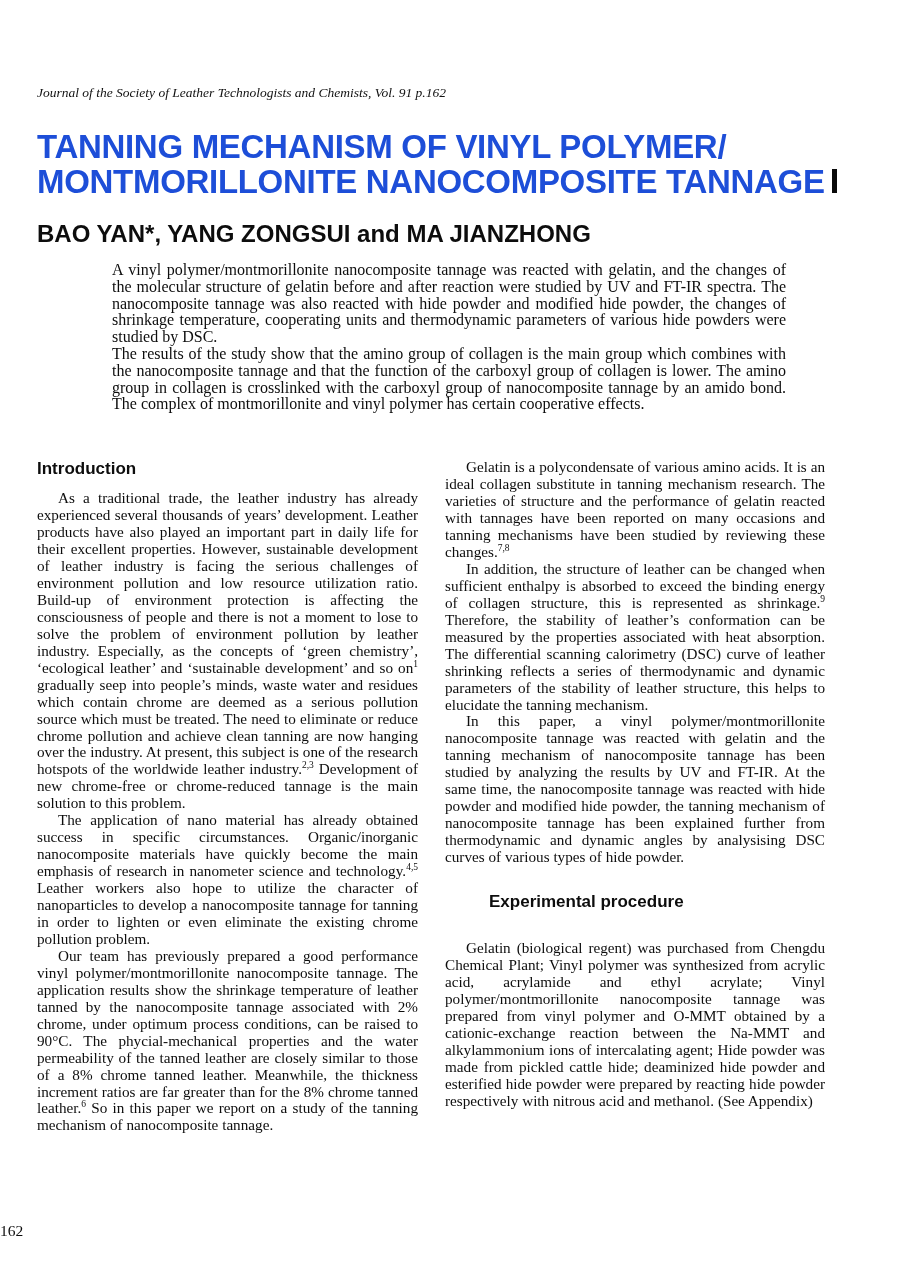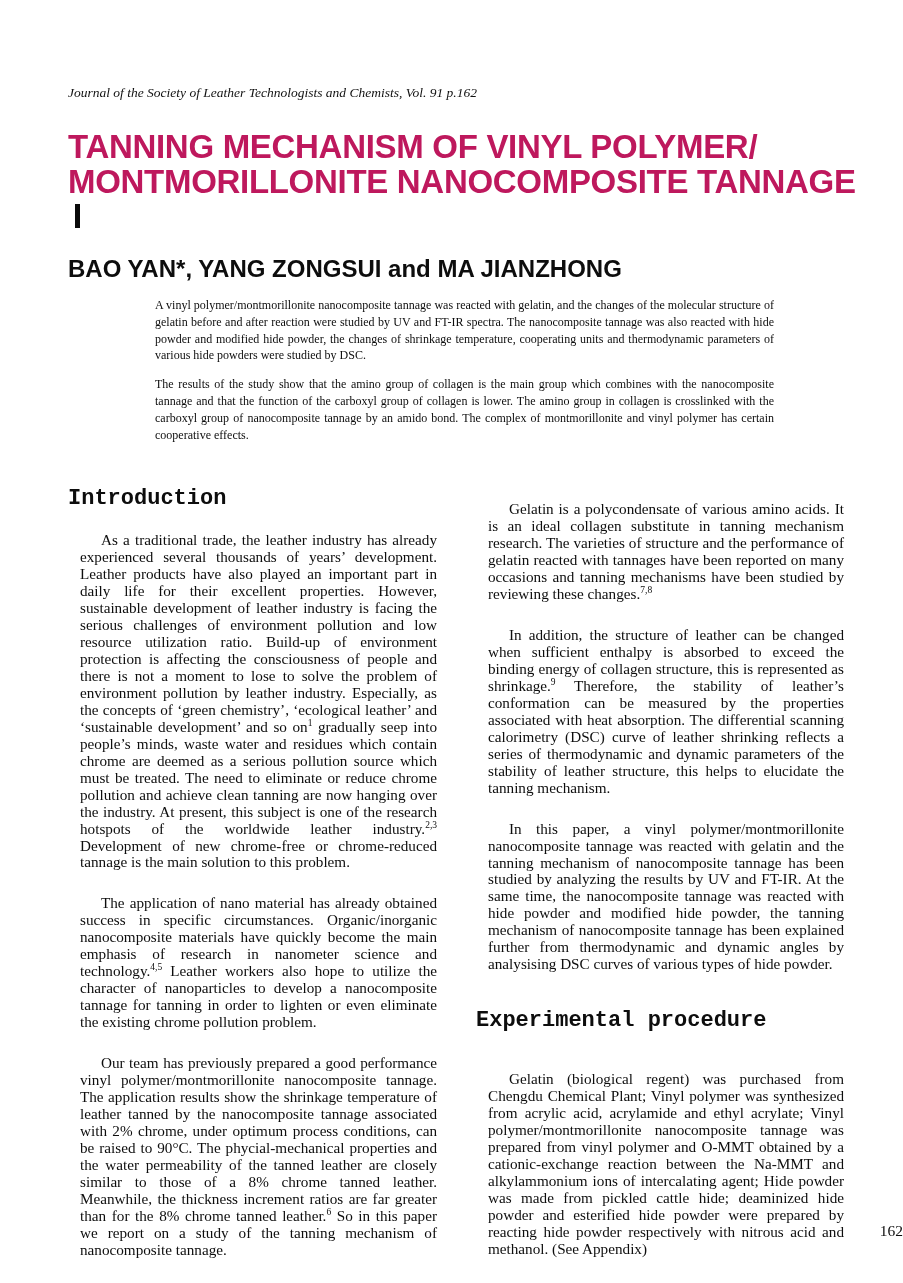--- a/index.html
+++ b/index.html
@@ -5,37 +5,37 @@
   html, body { margin: 0; padding: 0; background: #e8e8e8; }
   .page {
     position: relative;
     width: 903px;
     height: 1283px;
     margin: 0 auto;
     background: #ffffff;
     color: #0d0d0d;
     font-family: "Liberation Serif", serif;
     box-sizing: border-box;
-    padding: 84px 47px 0 68px;
+    padding: 84px 47px 0 37px;
     overflow: hidden;
   }
   .journal-line {
     font-style: italic;
     font-size: 13.5px;
     line-height: 18px;
     color: #111;
   }
   .title {
     margin: 27px 0 0 0;
     font-family: "Liberation Sans", sans-serif;
     font-weight: bold;
     font-size: 33px;
     line-height: 35px;
     letter-spacing: -0.3px;
-    color: #be185d;
+    color: #1d4ed8;
   }
   .title-cursor {
     display: inline-block;
     width: 5px;
     height: 0.72em;
     background: #0a0a0a;
     margin-left: 7px;
   }
   .authors {
     margin-top: 24px;
@@ -52,76 +52,77 @@
   }
   .summary-block {
     margin: 17px 70px 0 75px; 
   }
   .summary-heading {
     font-weight: bold;
     font-size: 14.5px;
     line-height: 17px;
   }
   .summary-block p {
-    margin: 12px;
-    font-size: 12px;
+    margin: 0;
+    font-size: 16px;
     line-height: 16.8px;
     text-align: justify;
   }
   .columns {
     display: flex;
     gap: 27px;
     margin-top: 46px;
   }
   .col {
     display: flex;
     flex-direction: column;
     height: 702px;
   }
   .col.left  { width: 381px; }
   .col.right { width: 380px; }
   .section-heading {
     margin: 0 0 11px 0;
-    font-family: Liberation Mono, monospace;
+    font-family: Liberation Sans, sans-serif;
     font-weight: bold;
-    font-size: 22px;
+    font-size: 17px;
     line-height: 20px;
   }
   .section-heading.experimental {
     margin-top: 26px;
     margin-bottom: 28px;
+    margin-left: 44px;
   }
   .subsection-heading {
     font-style: italic;
     font-size: 16.5px;
     line-height: 19px;
     margin: 0 0 7px 0;
   }
   p.body {
-    margin: 12px;
+    margin: 0;
     font-size: 15.2px;
     line-height: 16.95px;
     text-align: justify;
     text-indent: 21px;
   }
   p.body sup {
     font-size: 9.5px;
     line-height: 0;
   }
   .footnote {
     margin-top: auto;
     font-size: 13.5px;
     line-height: 16px;
   }
   .page-number {
     position: absolute;
     left: 0;
     right: 0;
     top: 1222px;
-    text-align: right;
+    text-align: left;
     font-size: 15.5px;
   }
 </style>
 </head>
 <body>
 
 <div class="page">
 
   <div class="journal-line">Journal of the Society of Leather Technologists and Chemists, Vol. 91 p.162</div>
 

